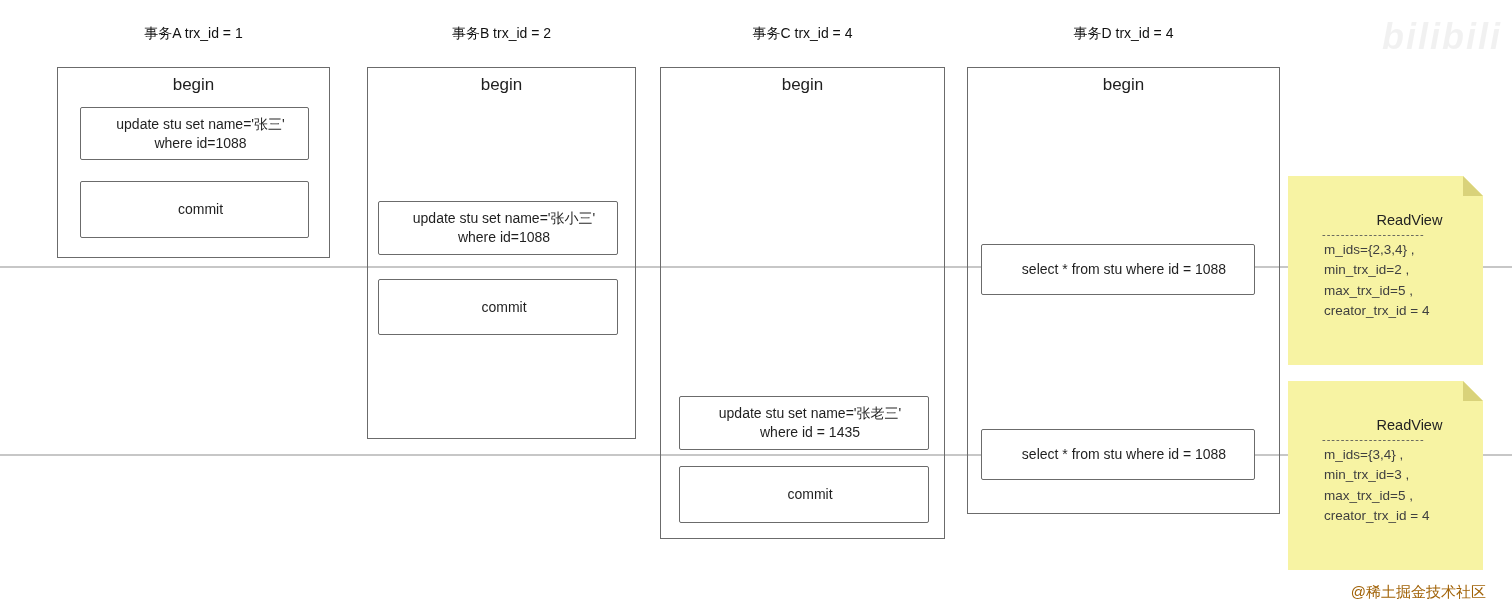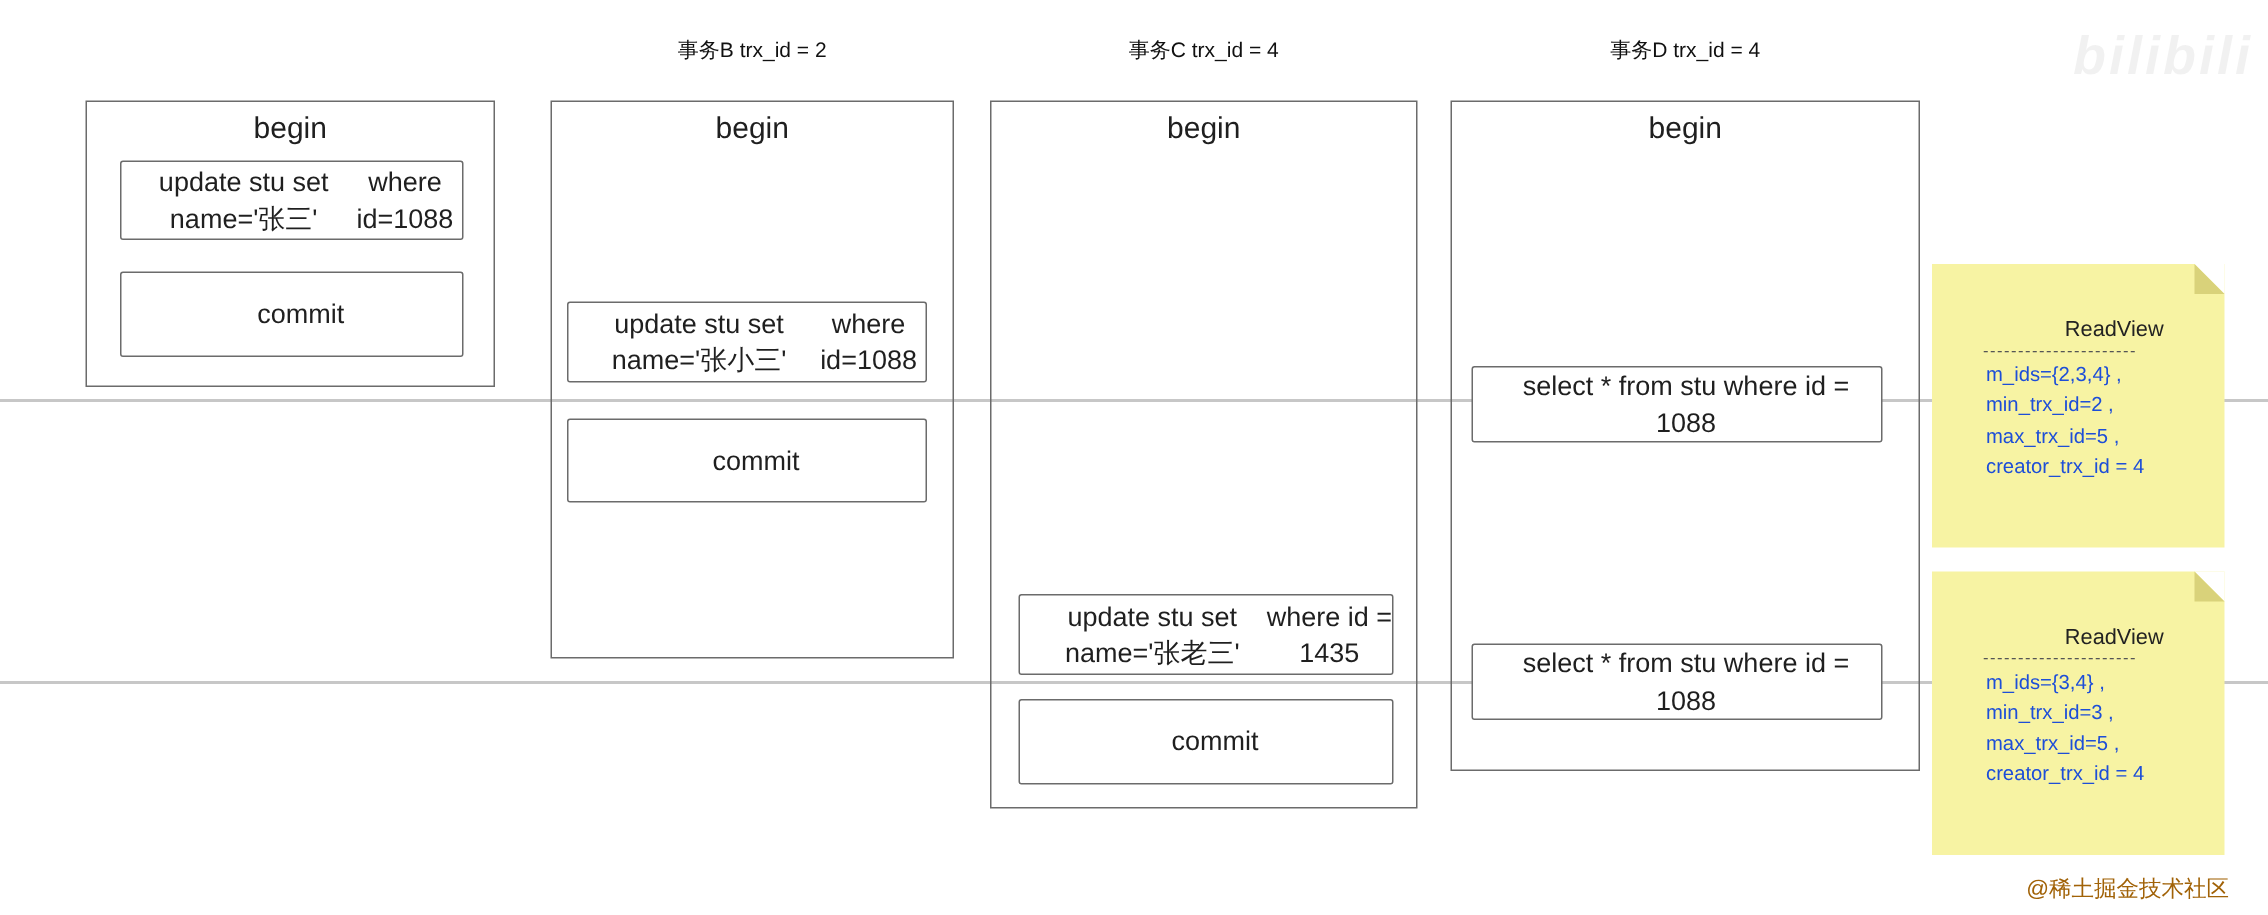--- a/index.html
+++ b/index.html
@@ -4,46 +4,47 @@
 <style>
   html,body{margin:0;padding:0;background:#ffffff;}
   .canvas{
     position:relative;width:1512px;height:610px;background:#ffffff;
     font-family:"Liberation Sans","DejaVu Sans",sans-serif;color:#1f1f1f;
     overflow:hidden;
   }
   .hline{position:absolute;left:0;width:1512px;height:2px;background:#c7c7c7;z-index:0;}
   .tx-title{position:absolute;text-align:center;font-size:14px;color:#111;z-index:3;}
   .tx-outer{position:absolute;border:1.5px solid #6b6b6b;background:transparent;z-index:1;box-sizing:border-box;}
-  .begin{position:absolute;top:7px;left:0;right:0;text-align:center;font-size:20px;color:#1f1f1f;}
+  .begin{position:absolute;top:7px;left:0;right:0;text-align:center;font-size:17px;color:#1f1f1f;}
   .step{
     position:absolute;border:1.5px solid #6b6b6b;background:#ffffff;z-index:2;
-    display:flex;flex-direction:row;align-items:center;justify-content:center;
-    font-size:18px;line-height:1.35;border-radius:2px;box-sizing:border-box;text-align:center;padding-left:12px;
+    display:flex;flex-direction:column;align-items:center;justify-content:center;
+    font-size:14px;line-height:1.35;border-radius:2px;box-sizing:border-box;text-align:center;padding-left:12px;
   }
   .note{position:absolute;width:195px;height:189px;background:#f7f3a3;z-index:2;box-sizing:border-box;}
   .fold-cut{position:absolute;top:0;right:0;width:0;height:0;
     border-top:20px solid #ffffff;border-left:20px solid transparent;}
   .fold-flap{position:absolute;top:0;right:0;width:0;height:0;
     border-bottom:20px solid #d9d27a;border-right:20px solid transparent;}
   .note-title{text-align:center;margin-top:36px;font-size:14.5px;color:#222;margin-left:48px;}
   .note-divider{padding-left:34px;font-size:11px;letter-spacing:1px;color:#555;line-height:1.1;}
-  .note-line{padding-left:36px;font-size:13.5px;line-height:1.5;color:#1d4ed8;}
+  .note-line{padding-left:36px;font-size:13.5px;line-height:1.5;color:#404040;}
   .wm-bili{position:absolute;top:16px;right:10px;font-size:36px;font-weight:bold;
     color:#000;opacity:0.05;letter-spacing:2px;z-index:4;font-style:italic;}
   .wm-juejin{position:absolute;right:26px;bottom:8px;font-size:15px;color:#a16207;z-index:4;}
 </style>
 </head>
 <body>
 
 <div class="canvas">
 
   <div class="hline" style="top:266px;"></div>
   <div class="hline" style="top:454px;"></div>
 
+  <div class="tx-title" style="left:57px;top:25px;width:273px;">事务A trx_id = 1</div>
   <div class="tx-outer" style="left:57px;top:67px;width:273px;height:191px;">
     <div class="begin">begin</div>
   </div>
   <div class="step" style="left:80px;top:107px;width:229px;height:53px;">
     <div>update stu set name='张三'</div>
     <div>where id=1088</div>
   </div>
   <div class="step" style="left:80px;top:181px;width:229px;height:57px;">
     <div>commit</div>
   </div>

